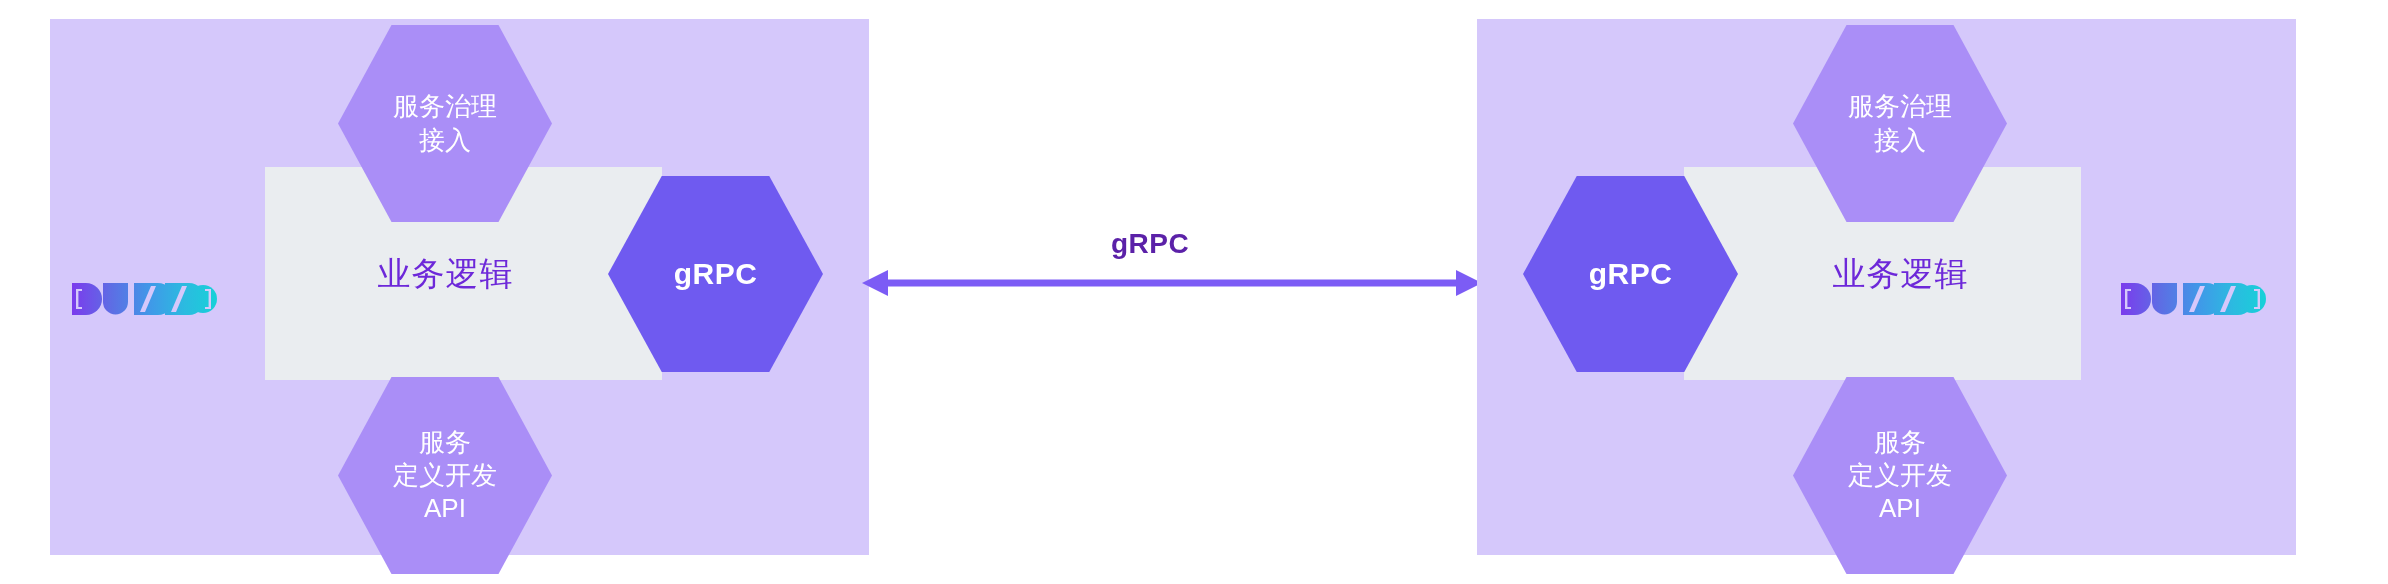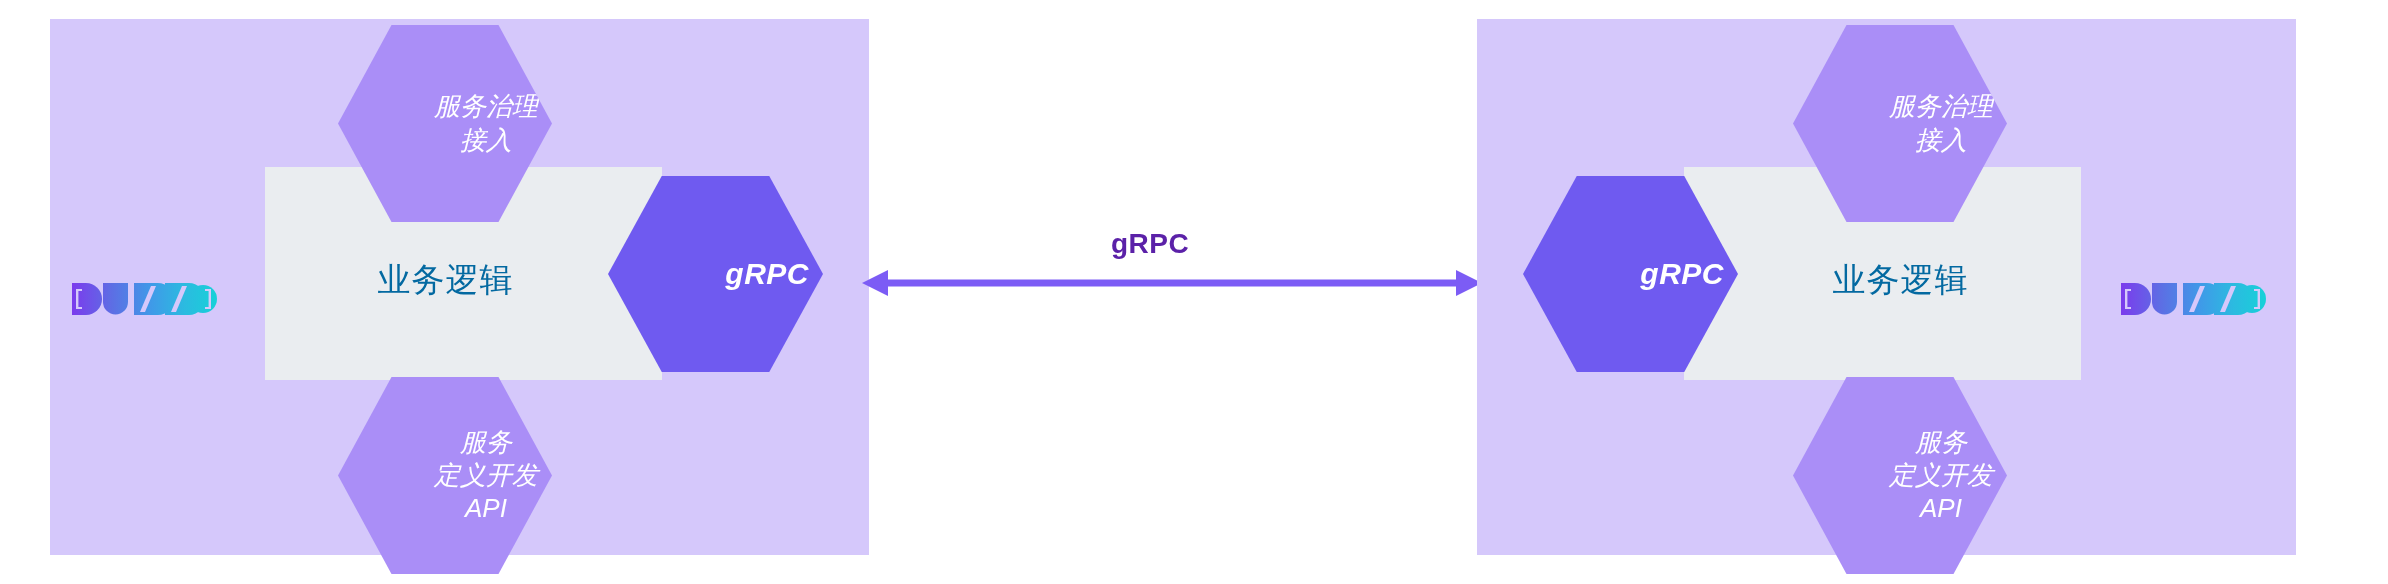--- a/index.html
+++ b/index.html
@@ -41,39 +41,37 @@
   .panel.right .slab { left: 207px; }
 
   .slab-label {
     position: absolute;
     top: 50%;
     left: 0;
     width: 100%;
     transform: translateY(-50%);
     text-align: center;
     font-size: 33px;
-    color: #0369a1;
+    color: #6d28d9;
     letter-spacing: 1px;
     white-space: nowrap;
-    margin-top: 6px;
   }
   .panel.left  .slab-label { transform: translate(-18px, -50%); }
   .panel.right .slab-label { transform: translate(18px, -50%); }
 
   
   .hex {
     position: absolute;
     clip-path: polygon(25% 0%, 75% 0%, 100% 50%, 75% 100%, 25% 100%, 0% 50%);
     display: flex;
     align-items: center;
-    justify-content: flex-end;
+    justify-content: center;
     text-align: center;
     color: #ffffff;
     line-height: 1.28;
-    font-style: italic;
   }
   .hex-lilac { background: #aa8ef7; }
   .hex-violet { background: #6f5af0; }
 
   .hex.top, .hex.bottom {
     width: 214px;
     height: 197px;
     font-size: 26px;
   }
   .hex.top    { top: 6px;   }

